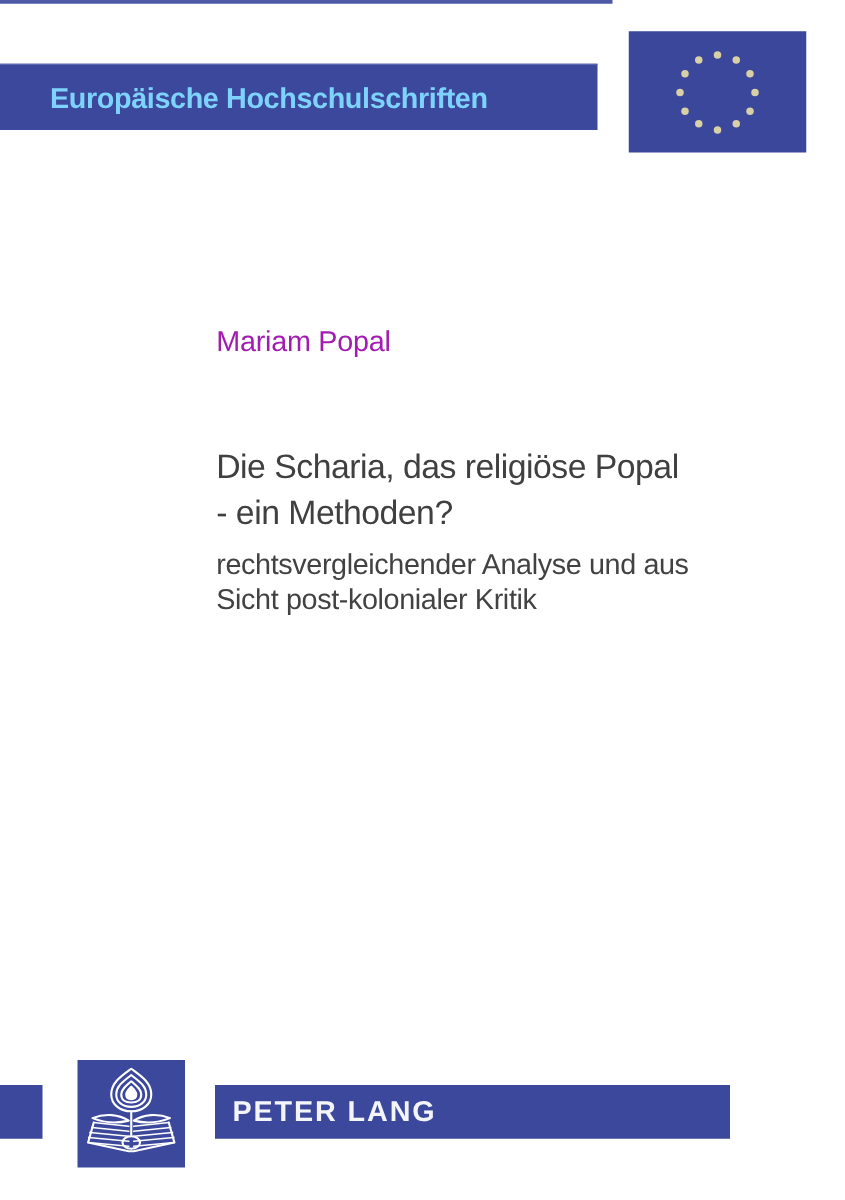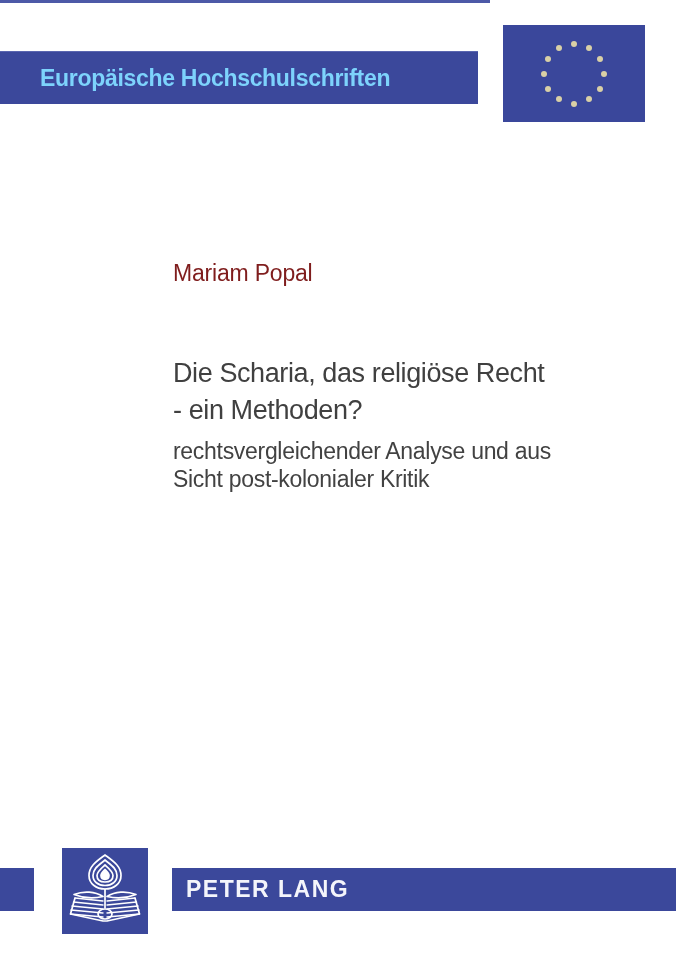--- a/index.html
+++ b/index.html
@@ -53,21 +53,21 @@
     width: 6px; height: 6px;
     border-radius: 50%;
     filter: blur(0.4px);
   }
   
   .author {
     position: absolute;
     left: 173px; top: 259px;
     font-size: 23px;
     line-height: 28px;
-    color: #7f1d1d;
+    color: #a21caf;
     letter-spacing: -0.2px;
   }
   .title {
     position: absolute;
     left: 173px; top: 355px;
     font-size: 27px;
     line-height: 37px;
     color: #404040;
     letter-spacing: -0.4px;
   }
@@ -90,21 +90,21 @@
   .publisher-logo {
     position: absolute;
     left: 62px; top: 848px;
     width: 86px; height: 86px;
     background: #3b489b;
   }
   .publisher-logo svg { display: block; width: 86px; height: 86px; }
   .publisher-bar {
     position: absolute;
     left: 172px; top: 868px;
-    width: 504px; height: 43px;
+    width: 412px; height: 43px;
     background: #3b489b;
     display: flex;
     align-items: center;
   }
   .publisher-bar .name {
     color: #f4f5fb;
     font-size: 23px;
     font-weight: bold;
     letter-spacing: 1.5px;
     padding-left: 14px;
@@ -133,21 +133,21 @@
       <span class="star" style="left: 53px; top: 71.4808px; background: rgb(217, 208, 166);"></span>
       <span class="star" style="left: 42.0192px; top: 60.5px; background: rgb(217, 208, 166);"></span>
       <span class="star" style="left: 38px; top: 45.5px; background: rgb(217, 208, 166);"></span>
       <span class="star" style="left: 42.0192px; top: 30.5px; background: rgb(217, 208, 166);"></span>
       <span class="star" style="left: 53px; top: 19.5192px; background: rgb(217, 208, 166);"></span>
     </div>
 
   <div class="author">Mariam Popal</div>
 
   <div class="title">
-    <div>Die Scharia, das religiöse Recht</div>
+    <div>Die Scharia, das religiöse Popal</div>
     <div>- ein Methoden?</div>
   </div>
 
   <div class="subtitle">
     <div>rechtsvergleichender Analyse und aus</div>
     <div>Sicht post-kolonialer Kritik</div>
   </div>
 
   <div class="bottom-left-strip"></div>
 

